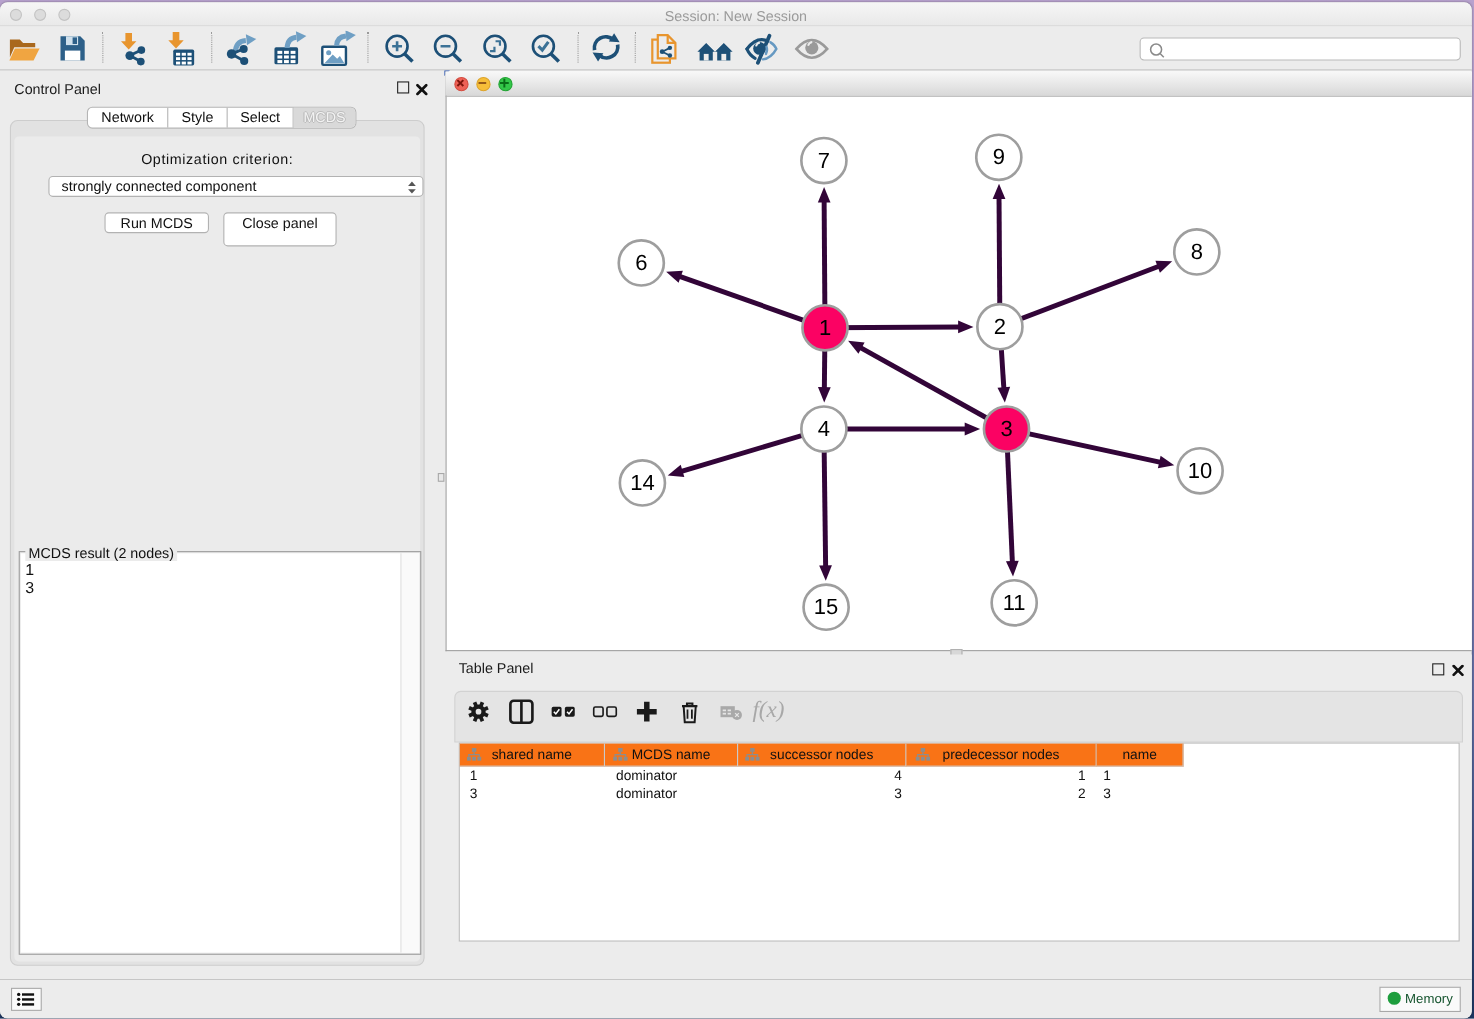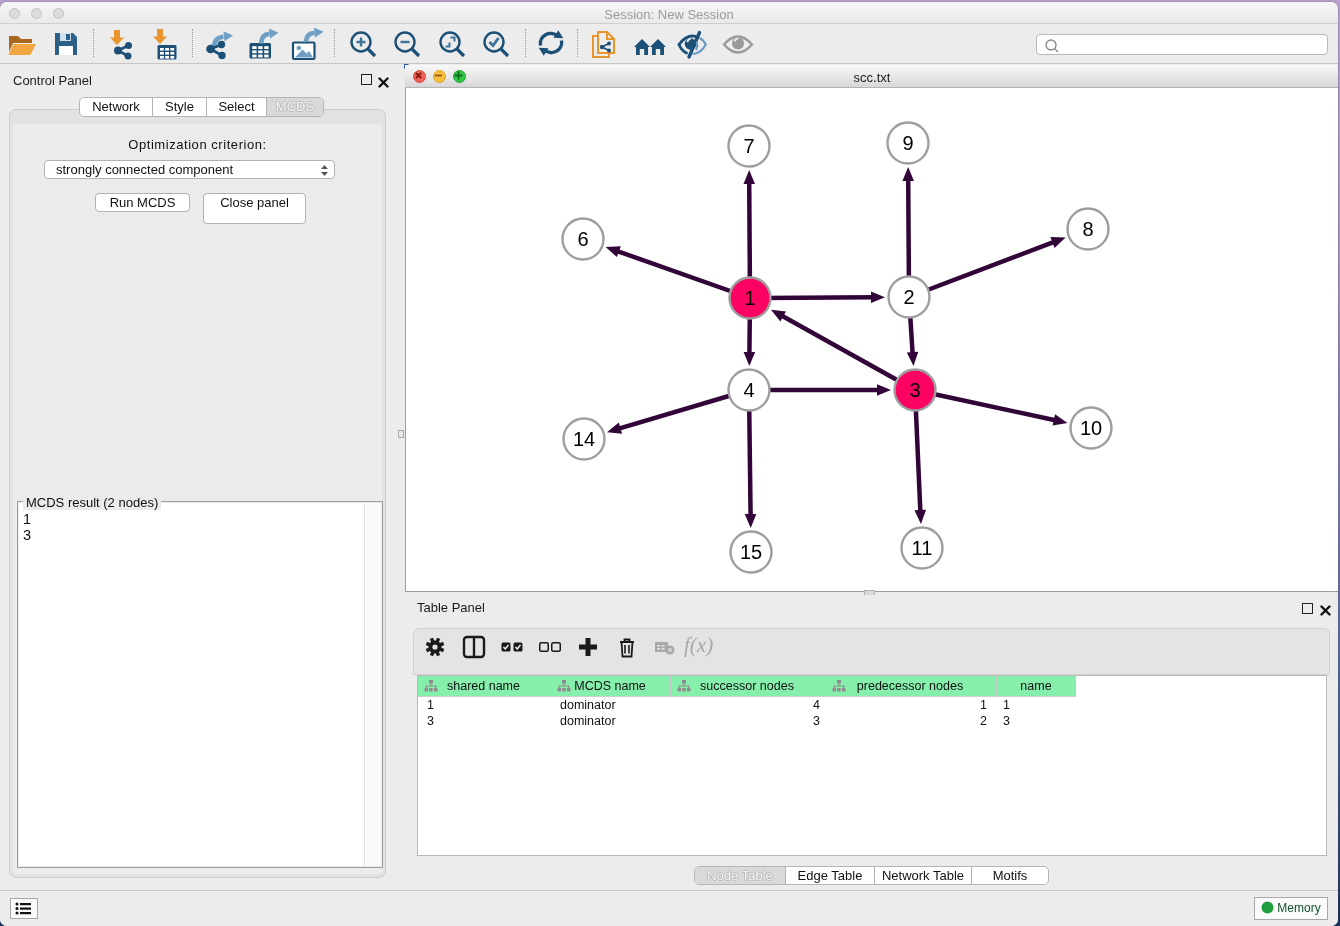--- a/index.html
+++ b/index.html
@@ -19,21 +19,21 @@
 #cptitle{left:13px;top:73px;font-size:13px;color:#1a1a1a;}
 #cpfloat{left:361px;top:74px;width:9px;height:9px;border:1.5px solid #222;}
 #cpclose{left:378px;top:74px;}
 #cpane{left:9px;top:109px;width:377px;height:769px;background:#e2e2e2;border:1px solid #cdcdcd;border-radius:7px;box-sizing:border-box;}
 #cpinner{left:13px;top:124px;width:369px;height:750px;background:#ebebeb;border-radius:4px;}
 #tabs{left:79px;top:97px;width:245px;height:20px;background:#fff;border:1px solid #b5b5b5;border-radius:5px;box-sizing:border-box;font-size:13px;color:#111;}
 #tabs .seg{position:absolute;top:0;height:18px;line-height:18px;text-align:center;}
 #tabs .dv{position:absolute;top:0;width:0;height:18px;border-left:1px solid #b5b5b5;}
 #mcdstab{background:#d9d9d9;border-radius:0 4px 4px 0;color:#f3f3f3;text-shadow:0 1px 0 #bbb, 0 -1px 0 #bdbdbd,1px 0 0 #bdbdbd,-1px 0 0 #bdbdbd;}
 #optlabel{left:9px;top:137px;width:377px;text-align:center;font-size:13px;letter-spacing:0.55px;color:#111;}
-#dropdown{left:44px;top:160px;width:291px;height:19px;background:#fff;border:1px solid #b2b2b2;border-radius:4px;box-sizing:border-box;font-size:13px;color:#111;line-height:17px;padding-left:11px;}
+#dropdown{left:44px;top:160px;width:341px;height:19px;background:#fff;border:1px solid #b2b2b2;border-radius:4px;box-sizing:border-box;font-size:13px;color:#111;line-height:17px;padding-left:11px;}
 .btn{background:#fff;border:1px solid #b2b2b2;border-radius:4px;box-sizing:border-box;font-size:13px;color:#111;text-align:center;}
 #runbtn{left:95px;top:193px;width:95px;height:19px;line-height:17px;}
 #closebtn{left:203px;top:193px;width:103px;height:31px;line-height:17px;}
 #groupbox{left:17px;top:501px;width:366px;height:367px;border:1px solid #9d9d9d;box-sizing:border-box;}
 #gbtitle{left:23px;top:495px;background:#ebebeb;padding:0 3px;font-size:13px;color:#111;}
 #gbwhite{left:19px;top:503px;width:362px;height:363px;background:#fff;}
 #gbscroll{left:364px;top:503px;width:16px;height:363px;background:#fafafa;border-left:1px solid #e0e0e0;}
 #gbtext{left:23px;top:511px;font-size:14.5px;color:#111;line-height:16.3px;}
 
 #sccwin{left:405px;top:65px;width:933px;height:527px;border-left:1px solid #9d9d9d;border-bottom:1px solid #9d9d9d;box-sizing:border-box;background:#fff;}
@@ -42,21 +42,21 @@
 .tfl{top:4.5px;width:13px;height:13px;border-radius:50%;box-sizing:border-box;}
 .tfl svg{display:block;margin:-0.5px 0 0 -0.5px;}
 
 #tablepanel{left:405px;top:595px;width:933px;height:295px;background:#ececec;}
 #tptitle{left:12px;top:5px;font-size:13px;color:#1a1a1a;}
 #tpfloat{left:897px;top:8px;width:9px;height:9px;border:1.5px solid #222;}
 #tpclose{left:915px;top:7px;}
 #tptoolbar{left:8px;top:33px;width:917px;height:47px;background:#e4e4e4;border:1px solid #d2d2d2;border-radius:6px 6px 0 0;box-sizing:border-box;}
 #tpgrid{left:12px;top:80px;width:910px;height:181px;background:#fff;border:1px solid #b9b9b9;box-sizing:border-box;}
 #thead{left:0px;top:0px;width:908px;height:21px;box-sizing:border-box;font-size:12.5px;color:#111;}
-#thead .hc{position:absolute;top:0;height:21px;line-height:20px;text-align:center;background:#86efac;border-right:1px solid #c9c9c9;border-bottom:1px solid #cfcfcf;box-sizing:border-box;}
+#thead .hc{position:absolute;top:0;height:21px;line-height:20px;text-align:center;background:#f97316;border-right:1px solid #c9c9c9;border-bottom:1px solid #cfcfcf;box-sizing:border-box;}
 .trow{position:absolute;font-size:12.5px;color:#111;height:16px;line-height:16px;}
 
 #btabs{left:289px;top:271px;width:355px;height:19px;background:#fff;border:1px solid #b5b5b5;border-radius:5px;box-sizing:border-box;font-size:13px;color:#111;}
 #btabs .seg{position:absolute;top:0;height:17px;line-height:17px;text-align:center;}
 #btabs .dv{position:absolute;top:0;width:0;height:17px;border-left:1px solid #b5b5b5;}
 #ntseg{background:#d9d9d9;border-radius:4px 0 0 4px;color:#f3f3f3;text-shadow:0 1px 0 #bbb,0 -1px 0 #bdbdbd,1px 0 0 #bdbdbd,-1px 0 0 #bdbdbd;}
 
 #statusbar{left:0;top:890px;width:1338px;height:36px;background:#ececec;border-top:1px solid #c6c6c6;border-radius:0 0 7px 7px;box-sizing:border-box;}
 #listbtn{left:10px;top:898px;width:28px;height:21px;background:#fafafa;border:1px solid #a8a8a8;box-sizing:border-box;}
 #membtn{left:1254px;top:897px;width:74px;height:23px;background:#fafafa;border:1px solid #a8a8a8;box-sizing:border-box;font-size:12px;color:#14532d;text-align:center;line-height:21px;}
@@ -263,21 +263,20 @@
  <div class="abs tfl" style="left:26.5px;background:#f6be39;border:1px solid #dda42a;">
       <svg width="11" height="11">
         <line x1="2" y1="5.5" x2="9" y2="5.5" stroke="#94591a" stroke-width="1.8"></line>
       </svg>
     </div>
  <div class="abs tfl" style="left:46.5px;background:#33c748;border:1px solid #23a435;">
       <svg width="11" height="11">
         <path d="M5.5 1.5 V9.5 M1.5 5.5 H9.5" stroke="#0a6d18" stroke-width="1.8"></path>
       </svg>
     </div>
- <div id="scctitle" class="abs">scc.txt</div>
  <div class="abs" style="left:0;top:23px;width:931px;height:501px;">
       <svg width="931" height="501" style="position:absolute;left:0;top:0">
         <g stroke="#320538" stroke-width="4.5">
           <line x1="344.0" y1="210.0" x2="343.2" y2="93.5"></line>
           <line x1="344.0" y1="210.0" x2="210.5" y2="162.8"></line>
           <line x1="344.0" y1="210.0" x2="467.5" y2="209.2"></line>
           <line x1="344.0" y1="210.0" x2="343.4" y2="266.5"></line>
           <line x1="503.0" y1="209.0" x2="502.2" y2="90.5"></line>
           <line x1="503.0" y1="209.0" x2="648.8" y2="153.6"></line>
           <line x1="503.0" y1="209.0" x2="506.7" y2="266.6"></line>
@@ -359,29 +358,20 @@
   <div class="trow" style="left:142px;top:21px;">dominator</div>
   <div class="trow" style="left:0px;top:21px;width:402px;text-align:right;">4</div>
   <div class="trow" style="left:0px;top:21px;width:569px;text-align:right;">1</div>
   <div class="trow" style="left:585px;top:21px;">1</div>
   <div class="trow" style="left:9px;top:37px;">3</div>
   <div class="trow" style="left:142px;top:37px;">dominator</div>
   <div class="trow" style="left:0px;top:37px;width:402px;text-align:right;">3</div>
   <div class="trow" style="left:0px;top:37px;width:569px;text-align:right;">2</div>
   <div class="trow" style="left:585px;top:37px;">3</div>
  </div>
- <div id="btabs" class="abs">
-  <div class="seg" id="ntseg" style="left:0;width:90px;">Node Table</div>
-  <div class="dv" style="left:90px;"></div>
-  <div class="seg" style="left:91px;width:88px;">Edge Table</div>
-  <div class="dv" style="left:179px;"></div>
-  <div class="seg" style="left:180px;width:96px;">Network Table</div>
-  <div class="dv" style="left:276px;"></div>
-  <div class="seg" style="left:277px;width:76px;">Motifs</div>
- </div>
 </div>
 
 <div id="statusbar" class="abs"></div>
 <div id="listbtn" class="abs"><svg width="26" height="19">
       <g fill="#111">
         <circle cx="6" cy="5" r="1.5"></circle>
         <circle cx="6" cy="9.5" r="1.5"></circle>
         <circle cx="6" cy="14" r="1.5"></circle>
         <rect x="9" y="4" width="11" height="2.2"></rect>
         <rect x="9" y="8.5" width="11" height="2.2"></rect>

